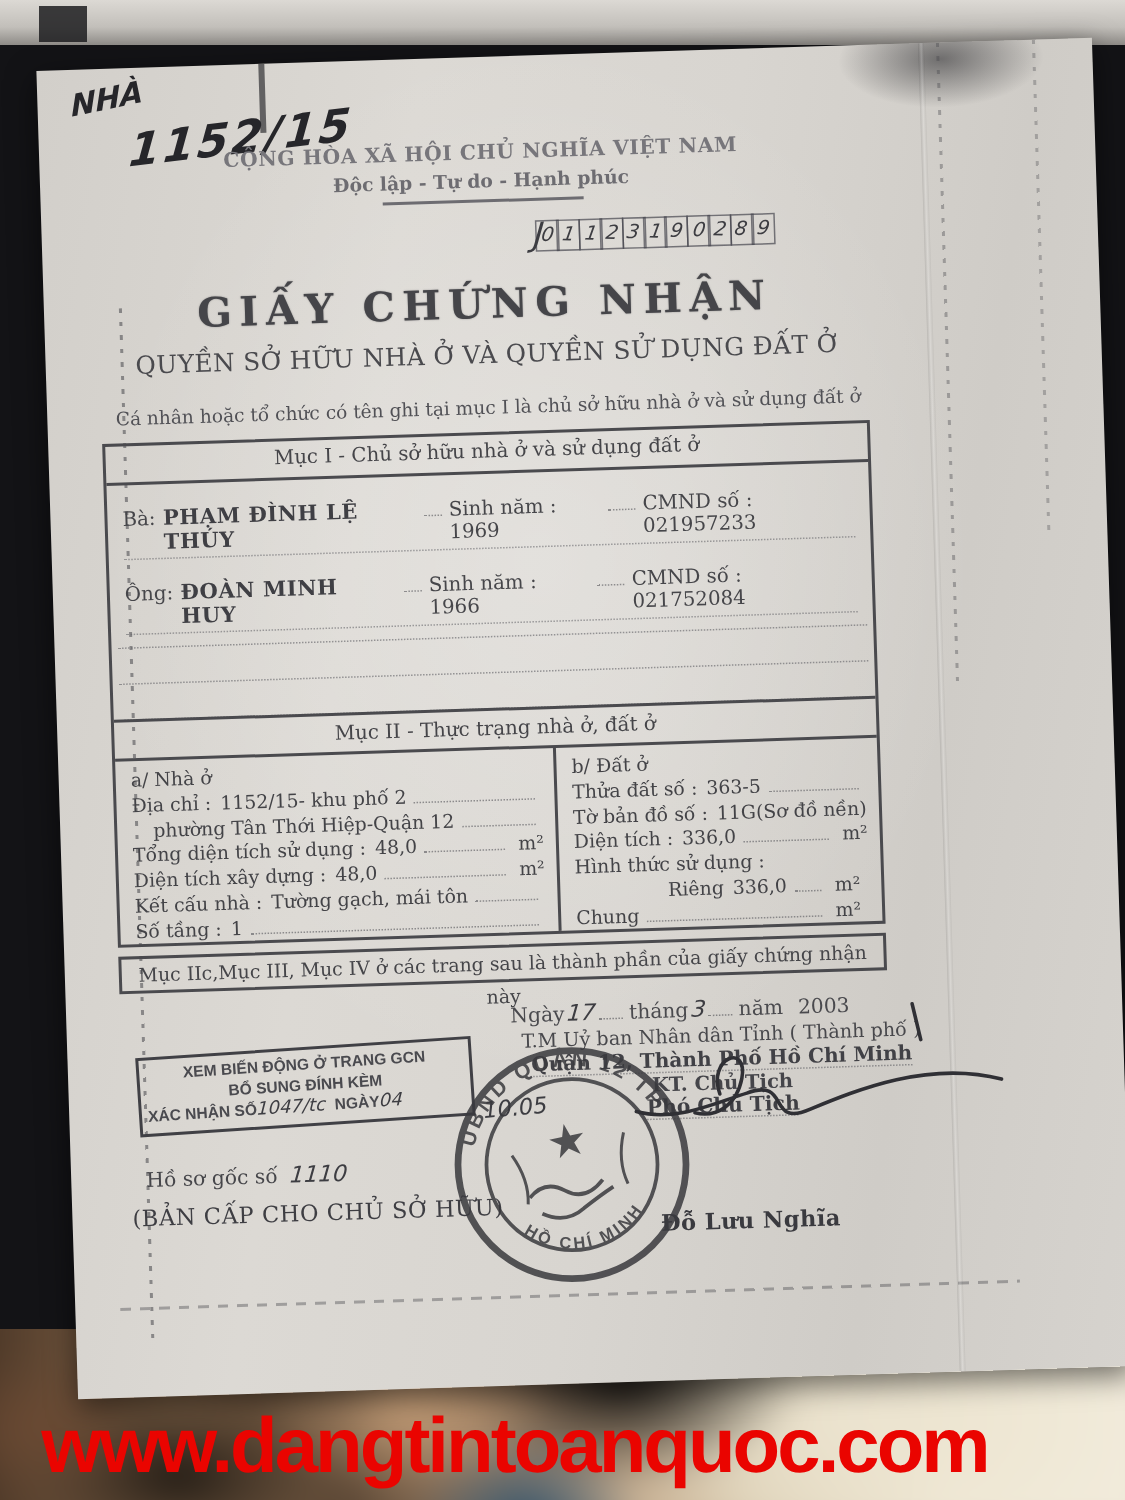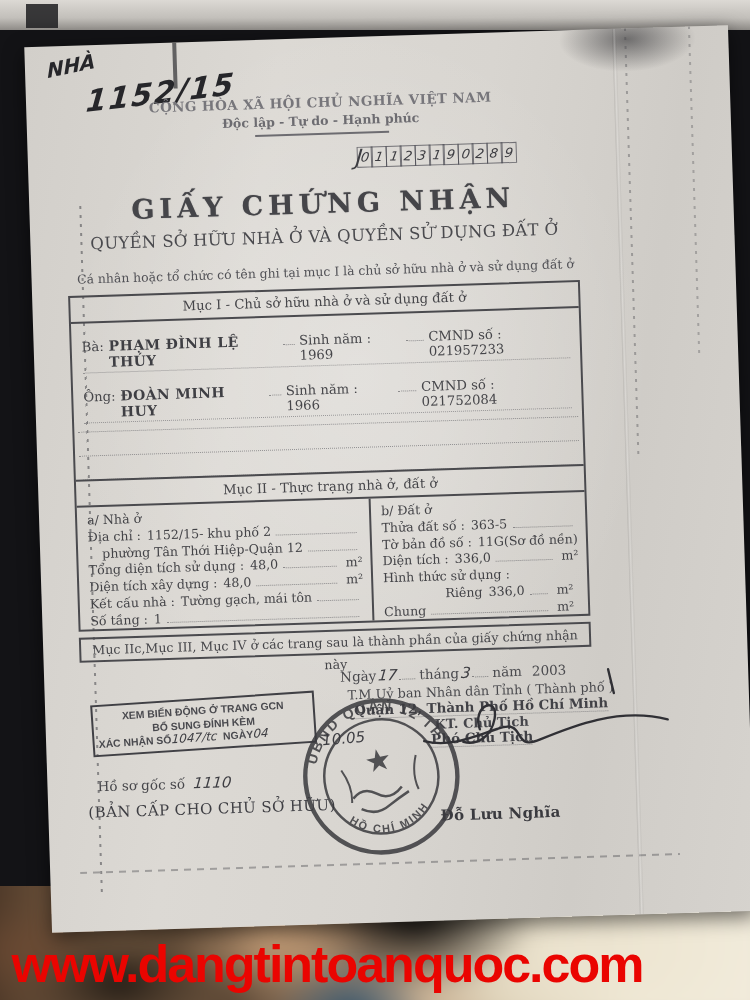--- a/index.html
+++ b/index.html
@@ -15,21 +15,21 @@
   .band { position:absolute; left:0; top:886px; width:750px; height:114px; overflow:hidden; background:#5a4634; }
   .band-blur { position:absolute; inset:-25px; filter:blur(11px);
     background:
       radial-gradient(100px 70px at 6% 55%, #6b4a33 0%, rgba(0,0,0,0) 70%),
       radial-gradient(130px 80px at 18% 75%, #1e1812 0%, rgba(0,0,0,0) 75%),
       radial-gradient(140px 90px at 37% 45%, #caa27b 0%, rgba(0,0,0,0) 70%),
       radial-gradient(110px 95px at 47% 95%, #2a4f6b 0%, rgba(0,0,0,0) 70%),
       radial-gradient(160px 95px at 55% 35%, #141210 0%, rgba(0,0,0,0) 75%),
       radial-gradient(230px 130px at 76% 50%, #ece4d0 0%, rgba(0,0,0,0) 72%),
       linear-gradient(90deg,#463223 0%, #8a6b4e 18%, #5a4634 32%, #b99878 48%, #ded2b8 66%, #f0e9d6 82%, #f1ebdb 100%); }
-  .url-line { position:absolute; left:0; top:934px; width:654px; text-align:center;
+  .url-line { position:absolute; left:16px; top:934px; width:654px; text-align:center;
     font-family:"Liberation Sans", sans-serif; font-weight:700; font-size:52px;
     letter-spacing:-2px; color:#ea0400; white-space:nowrap; z-index:6; }
 
   
   .paper { position:absolute; left:38px; top:36px; width:704px; height:886px;
     transform:rotate(-1.8deg); transform-origin:50% 50%;
     background:
       radial-gradient(420px 500px at 46% 38%, rgba(255,255,255,.25), rgba(0,0,0,0) 70%),
       linear-gradient(100deg,#d2cfca 0%, #dcd9d4 30%, #d8d5d0 55%, #cfccc7 78%, #d6d3ce 100%);
     box-shadow:0 6px 20px rgba(0,0,0,.55); z-index:2; overflow:hidden; }

